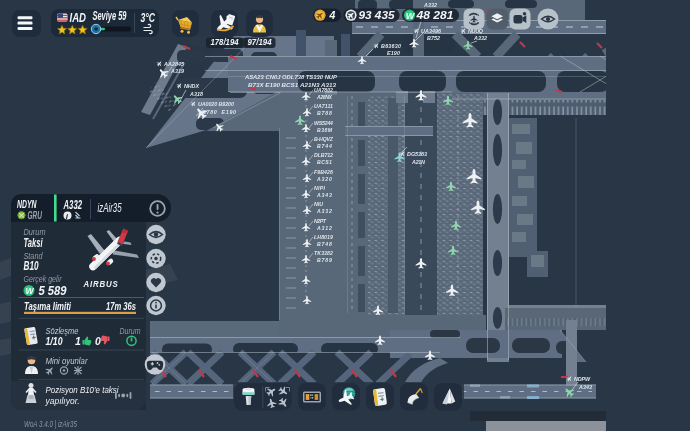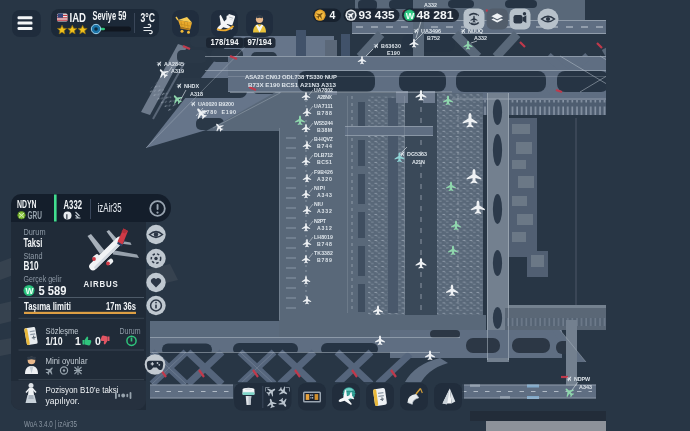--- a/index.html
+++ b/index.html
@@ -1,16 +1,16 @@
 <!DOCTYPE html>
 <html><head>
 <meta charset="utf-8">
 <style>
 html,body{margin:0;padding:0;background:#283645;}
-#stage{position:relative;width:606px;height:431px;overflow:hidden;font-family:"Liberation Sans",sans-serif;}
+#stage{position:relative;width:606px;height:431px;overflow:hidden;font-family:"Liberation Sans",sans-serif;font-style:italic;}
 svg{display:block;}
 text{font-family:"Liberation Sans",sans-serif;}
 </style>
 </head>
 <body>
 <div id="stage">
 <svg width="690" height="431" viewBox="0 0 690 431">
 <defs>
 <path id="pl" d="M0,-4.6 C0.6,-4.6 1,-3.6 1,-2.7 L1,-1.1 L4.9,1.5 L4.9,2.4 L1,1.4 L1,3.1 L2.3,4.3 L2.3,5 L0,4.5 L-2.3,5 L-2.3,4.3 L-1,3.1 L-1,1.4 L-4.9,2.4 L-4.9,1.5 L-1,-1.1 L-1,-2.7 C-1,-3.6 -0.6,-4.6 0,-4.6 Z"></path>
 <pattern id="hatchV" width="4.6" height="15" patternUnits="userSpaceOnUse">

